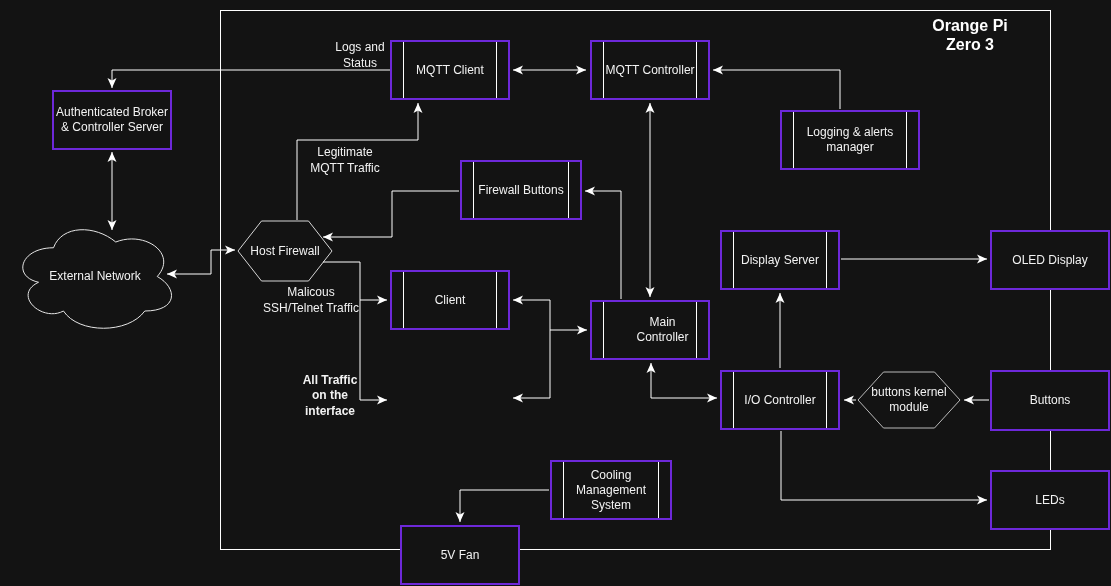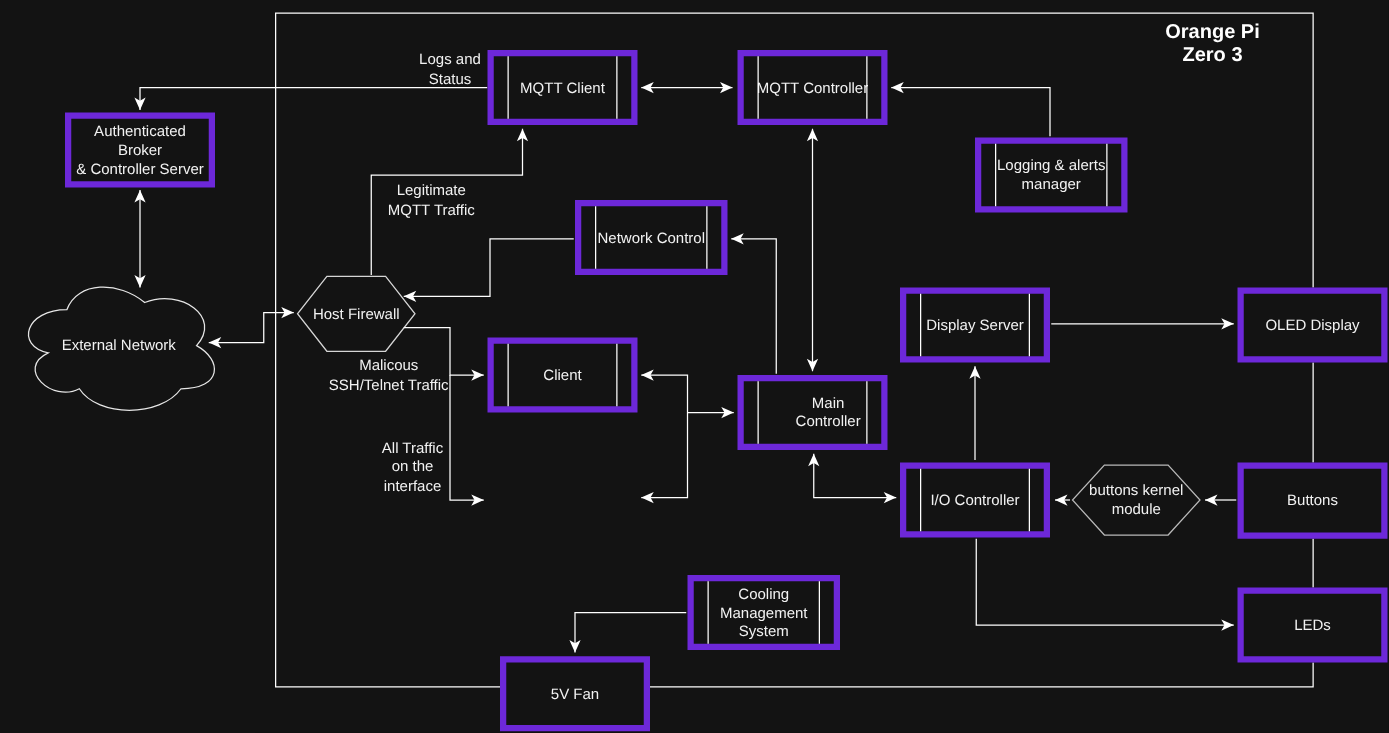--- a/index.html
+++ b/index.html
@@ -2,21 +2,21 @@
 <html><head>
 <meta charset="utf-8">
 <style>
   html,body{margin:0;padding:0;background:#131313;}
   .stage{
     position:relative;width:1111px;height:586px;background:#131313;overflow:hidden;
     font-family:"Liberation Sans",sans-serif;color:#f2f2f2;
   }
   .stage svg{position:absolute;left:0;top:0;}
   .node{
-    position:absolute;box-sizing:border-box;border:5px solid #6d28d9;background:#131313;
+    position:absolute;box-sizing:border-box;border:2px solid #6d28d9;background:#131313;
     display:flex;align-items:center;justify-content:center;text-align:center;
     white-space:pre-line;font-size:12px;line-height:1.25;color:#f2f2f2;
   }
   .process::before,.process::after{
     content:"";position:absolute;top:0;bottom:0;width:1px;background:#ffffff;
   }
   .process::before{left:11px;}
   .process::after{right:11px;}
   .shape-label{
     position:absolute;display:flex;align-items:center;justify-content:center;text-align:center;
@@ -86,40 +86,40 @@
 
   <div class="node" style="left:52px;top:90px;width:120px;height:60px;">Authenticated Broker
 &amp; Controller Server</div>
   <div class="node" style="left:990px;top:230px;width:120px;height:60px;">OLED Display</div>
   <div class="node" style="left:990px;top:370px;width:120px;height:61px;">Buttons</div>
   <div class="node" style="left:990px;top:470px;width:120px;height:60px;">LEDs</div>
   <div class="node" style="left:400px;top:525px;width:120px;height:60px;">5V Fan</div>
 
   <div class="node process" style="left:390px;top:40px;width:120px;height:60px;">MQTT Client</div>
   <div class="node process" style="left:590px;top:40px;width:120px;height:60px;">MQTT Controller</div>
-  <div class="node process" style="left:780px;top:110px;width:122px;height:60px;">Logging &amp; alerts
+  <div class="node process" style="left:780px;top:110px;width:140px;height:60px;">Logging &amp; alerts
 manager</div>
-  <div class="node process" style="left:460px;top:160px;width:122px;height:60px;">Network Control</div>
+  <div class="node process" style="left:460px;top:160px;width:122px;height:60px;">Firewall Buttons</div>
   <div class="node process" style="left:720px;top:230px;width:120px;height:60px;">Display Server</div>
   <div class="node process" style="left:390px;top:270px;width:120px;height:60px;">Client</div>
   <div class="node process" style="left:590px;top:300px;width:120px;height:60px;padding-left:25px;">Main
 Controller</div>
   <div class="node process" style="left:550px;top:460px;width:122px;height:60px;">Cooling
 Management
 System</div>
   <div class="node process" style="left:720px;top:370px;width:120px;height:60px;">I/O Controller</div>
 
   <div class="shape-label" style="left:12px;top:219px;width:166px;height:115px;">External Network</div>
   <div class="shape-label" style="left:238px;top:221px;width:94px;height:60px;">Host Firewall</div>
   <div class="shape-label" style="left:858px;top:372px;width:102px;height:56px;">buttons kernel
 module</div>
 
   <div class="elabel" style="left:318px;top:40px;width:84px;height:32px;">Logs and
 Status</div>
   <div class="elabel" style="left:297px;top:144px;width:96px;height:34px;">Legitimate
 MQTT Traffic</div>
   <div class="elabel" style="left:255px;top:284px;width:112px;height:34px;">Malicous
 SSH/Telnet Traffic</div>
-  <div class="elabel" style="left:288px;top:349px;width:84px;height:50px;">All Traffic
+  <div class="elabel" style="left:288px;top:371px;width:84px;height:50px;font-weight:bold;">All Traffic
 on the
 interface</div>
 
 </div>
 
 </body></html>

